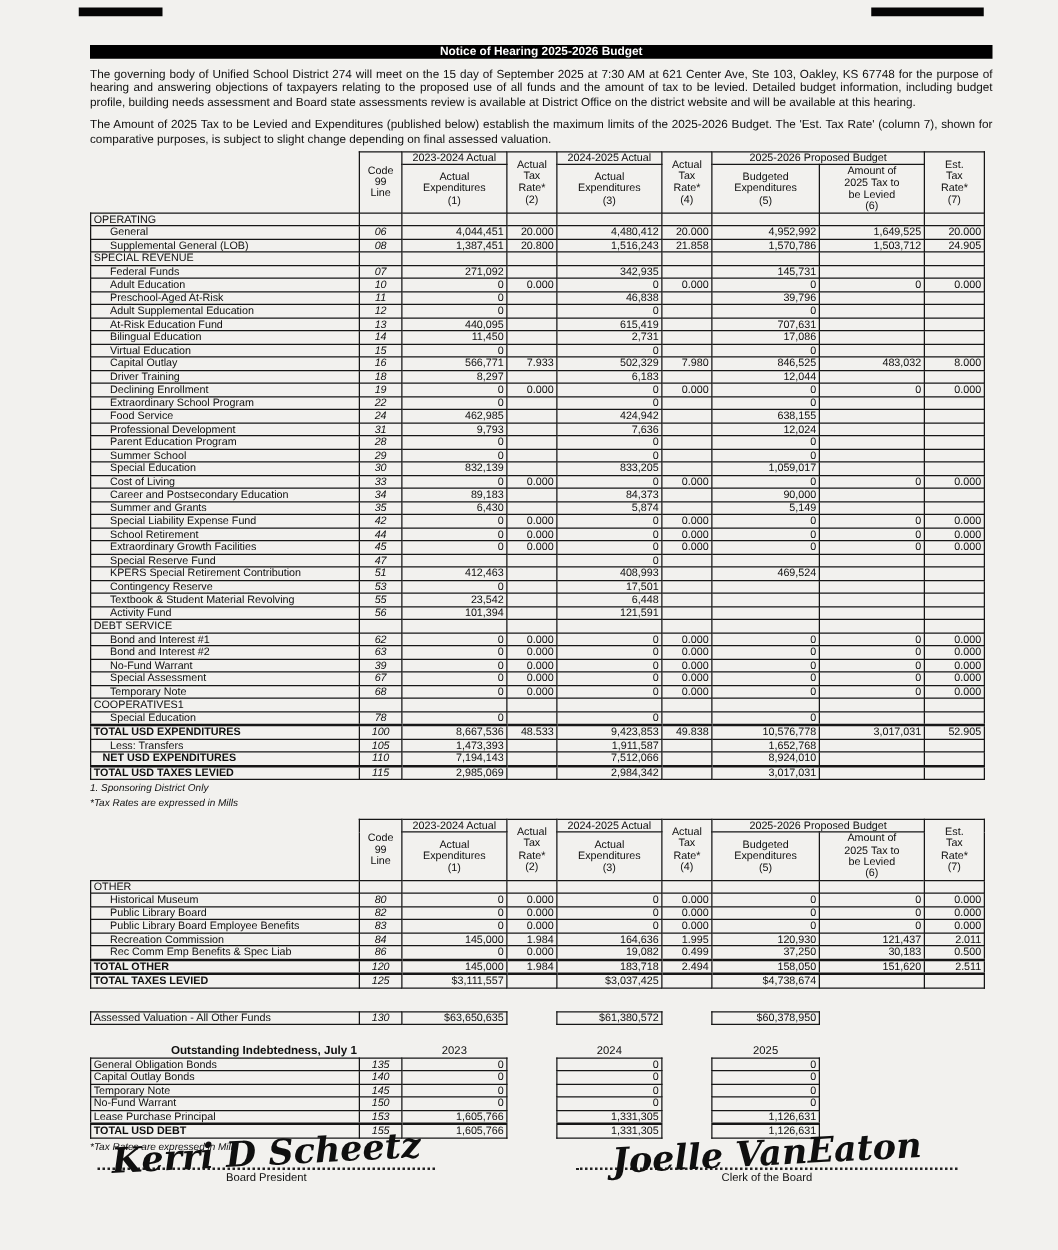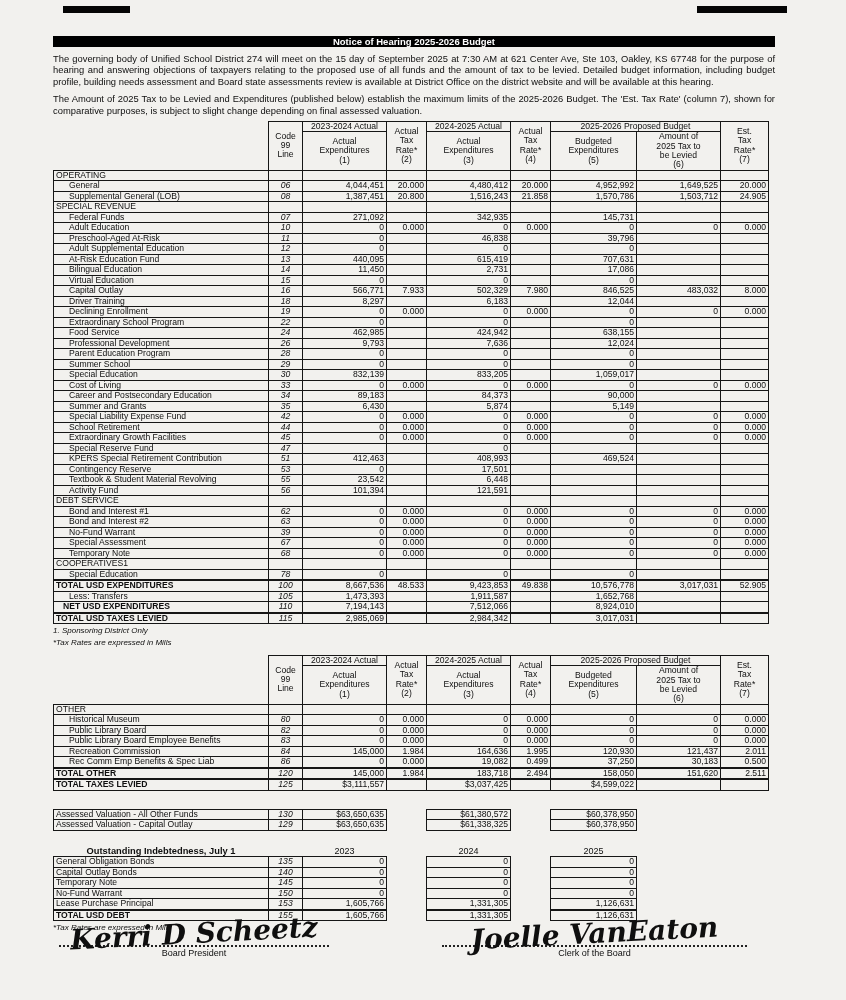--- a/index.html
+++ b/index.html
@@ -1,20 +1,20 @@
 <!DOCTYPE html>
 <html><head>
 <meta charset="utf-8">
 <style>
   html,body{margin:0;padding:0;}
   body{width:846px;height:1000px;overflow:hidden;position:relative;
        background:#f2f1ee;color:#0f0f0f;
        font-family:"Liberation Sans","DejaVu Sans",sans-serif;}
   .artifact{position:absolute;background:#050505;}
-  .content{position:absolute;left:53px;top:0;width:722px;}
+  .content{position:absolute;left:72px;top:0;width:722px;}
   .title-bar{margin-top:36px;background:#000;color:#fff;font-size:9.5px;
              font-weight:bold;text-align:center;line-height:11px;height:11px;}
   p.intro{font-size:9.4px;line-height:11.4px;text-align:justify;margin:6px 0 0 0;}
   table{border-collapse:collapse;table-layout:fixed;width:715px;}
   #table1{margin-top:5px;}
   #table2{margin-top:8px;}
   #val-table{margin-top:18px;}
   #debt-table{margin-top:16px;}
   td,th{border:1px solid #161616;font-size:8.6px;height:9.5px;line-height:9.5px;
         padding:0 2px;overflow:hidden;white-space:nowrap;box-sizing:border-box;}
@@ -24,21 +24,21 @@
   .nb,td.nb{border:none !important;background:transparent;}
   td.name{text-align:left;}
   td.code{text-align:center;font-style:italic;}
   td.num,td.rate{text-align:right;}
   tr.r-section td.name{font-weight:normal;}
   tr.r-fund td.name{padding-left:15px;}
   tr.r-total td.name{font-weight:bold;}
   tr.r-total td{border-top:2px solid #161616;}
   tr.r-net td.name{font-weight:bold;padding-left:9px;}
   td.yr{text-align:center;border:none !important;font-size:9px;}
-  td.ind-title{border:none !important;font-weight:bold;font-size:9.3px;text-align:center;}
+  td.ind-title{border:none !important;font-weight:bold;font-size:9.3px;text-align:right;}
   .fn{font-size:8px;font-style:italic;line-height:9.5px;margin:2px 0 0 0;}
   .signatures{position:relative;margin-top:-16px;display:flex;
               justify-content:space-between;padding-left:6px;padding-right:28px;}
   .sig-block{text-align:center;}
   .sig-block.left{width:270px;}
   .sig-block.right{width:305px;}
   .sig-script{font-family:"DejaVu Serif",serif;font-style:italic;font-weight:bold;
               font-size:28px;line-height:34px;white-space:nowrap;transform:rotate(-3deg);}
   .sig-line{border-top:2px dotted #222;margin-top:-6px;}
   .sig-label{font-size:9px;padding-top:1px;}
@@ -279,21 +279,21 @@
           <td class="num">462,985</td>
           <td class="rate"></td>
           <td class="num">424,942</td>
           <td class="rate"></td>
           <td class="num">638,155</td>
           <td class="num"></td>
           <td class="rate"></td>
         </tr>
         <tr class="r-fund">
           <td class="name">Professional Development</td>
-          <td class="code">26</td>
+          <td class="code">31</td>
           <td class="num">9,793</td>
           <td class="rate"></td>
           <td class="num">7,636</td>
           <td class="rate"></td>
           <td class="num">12,024</td>
           <td class="num"></td>
           <td class="rate"></td>
         </tr>
         <tr class="r-fund">
           <td class="name">Parent Education Program</td>
@@ -716,21 +716,21 @@
           <td class="num">151,620</td>
           <td class="rate">2.511</td>
         </tr>
         <tr class="r-total">
           <td class="name">TOTAL TAXES LEVIED</td>
           <td class="code">125</td>
           <td class="num">$3,111,557</td>
           <td class="rate"></td>
           <td class="num">$3,037,425</td>
           <td class="rate"></td>
-          <td class="num">$4,599,022</td>
+          <td class="num">$4,738,674</td>
           <td class="num"></td>
           <td class="rate"></td>
         </tr>
       </tbody>
   </table>
 
   <table id="val-table">
     <colgroup>
         <col style="width:215px">
         <col style="width:34px">
@@ -742,30 +742,20 @@
         <col style="width:84px">
         <col style="width:48px">
       </colgroup>
     <tbody id="tbody-val">
         <tr>
           <td class="name">Assessed Valuation - All Other Funds</td>
           <td class="code">130</td>
           <td class="num">$63,650,635</td>
           <td class="nb"></td>
           <td class="num">$61,380,572</td>
-          <td class="nb"></td>
-          <td class="num">$60,378,950</td>
-          <td class="nb" colspan="2"></td>
-        </tr>
-        <tr>
-          <td class="name">Assessed Valuation - Capital Outlay</td>
-          <td class="code">129</td>
-          <td class="num">$63,650,635</td>
-          <td class="nb"></td>
-          <td class="num">$61,338,325</td>
           <td class="nb"></td>
           <td class="num">$60,378,950</td>
           <td class="nb" colspan="2"></td>
         </tr>
       </tbody>
   </table>
 
   <table id="debt-table">
     <colgroup>
         <col style="width:215px">

